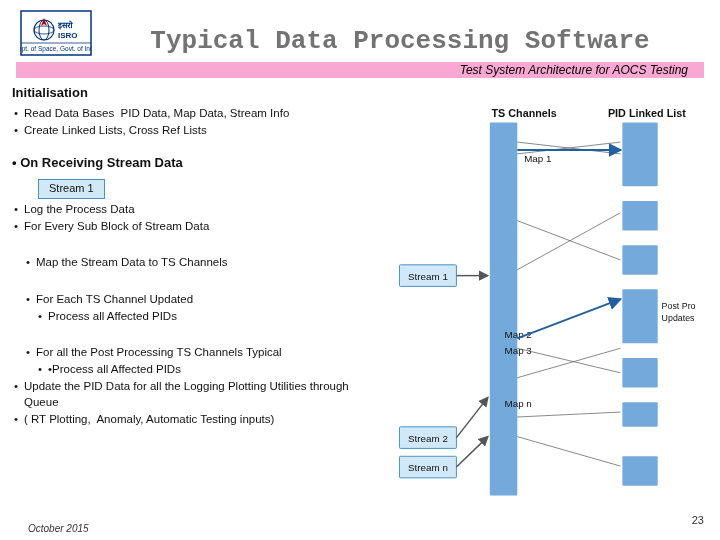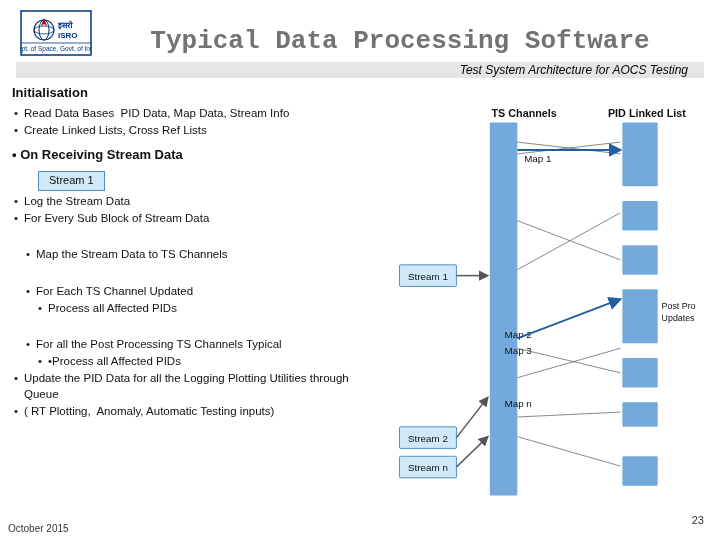--- a/index.html
+++ b/index.html
@@ -32,21 +32,21 @@
       text-align: center;
     }
     .main-title {
       font-size: 26px;
       font-weight: bold;
       color: #737373;
       font-family: Liberation Mono, monospace;
       margin-top: 16px;
     }
     .subtitle-bar {
-      background: #e5e5e5;
+      background: #f9a8d4;
       color: #000;
       font-size: 12px;
       font-style: italic;
       text-align: right;
       padding: 1px 16px;
       margin: 0 16px;
     }
 
     
     .content {
@@ -100,28 +100,29 @@
       background: #d0e8f8;
       border: 1px solid #4a90c4;
       padding: 1px 10px;
       font-size: 11px;
       margin: 4px 0 2px 12px;
       color: #111;
     }
     .on-receiving {
       font-weight: bold;
       font-size: 13px;
-      margin-top: 8px;
+      margin-top: 16px;
       margin-bottom: 2px;
     }
     .footer-text {
       position: absolute;
       bottom: 6px;
-      left: 8px;
+      left: 28px;
       font-size: 10px;
+      font-style: italic;
       color: #333;
     }
     .page-num {
       position: absolute;
       bottom: 14px;
       right: 16px;
       font-size: 11px;
       color: #333;
     }
 
@@ -171,21 +172,21 @@
       <li>Create Linked Lists, Cross Ref Lists</li>
     </ul>
 
     <div class="on-receiving">• <span>On Receiving Stream Data</span></div>
 
     <div style="margin-left:14px;">
       <span class="stream1-badge">Stream 1</span>
     </div>
 
     <ul>
-      <li>Log the Stream Data</li>
+      <li>Log the Process Data</li>
       <li>For Every Sub Block of Stream Data</li>
       <li class="sub-li">Map the Stream Data to TS Channels</li>
       <li class="sub-li">For Each TS Channel Updated</li>
       <li class="subsub-li">Process all Affected PIDs</li>
       <li class="sub-li">For all the Post Processing TS Channels Typical</li>
       <li class="subsub-li">•Process all Affected PIDs</li>
       <li>Update the PID Data for all the Logging Plotting Utilities through Queue</li>
       <li>( RT Plotting,&nbsp; Anomaly, Automatic Testing inputs)</li>
     </ul>
   </div>

